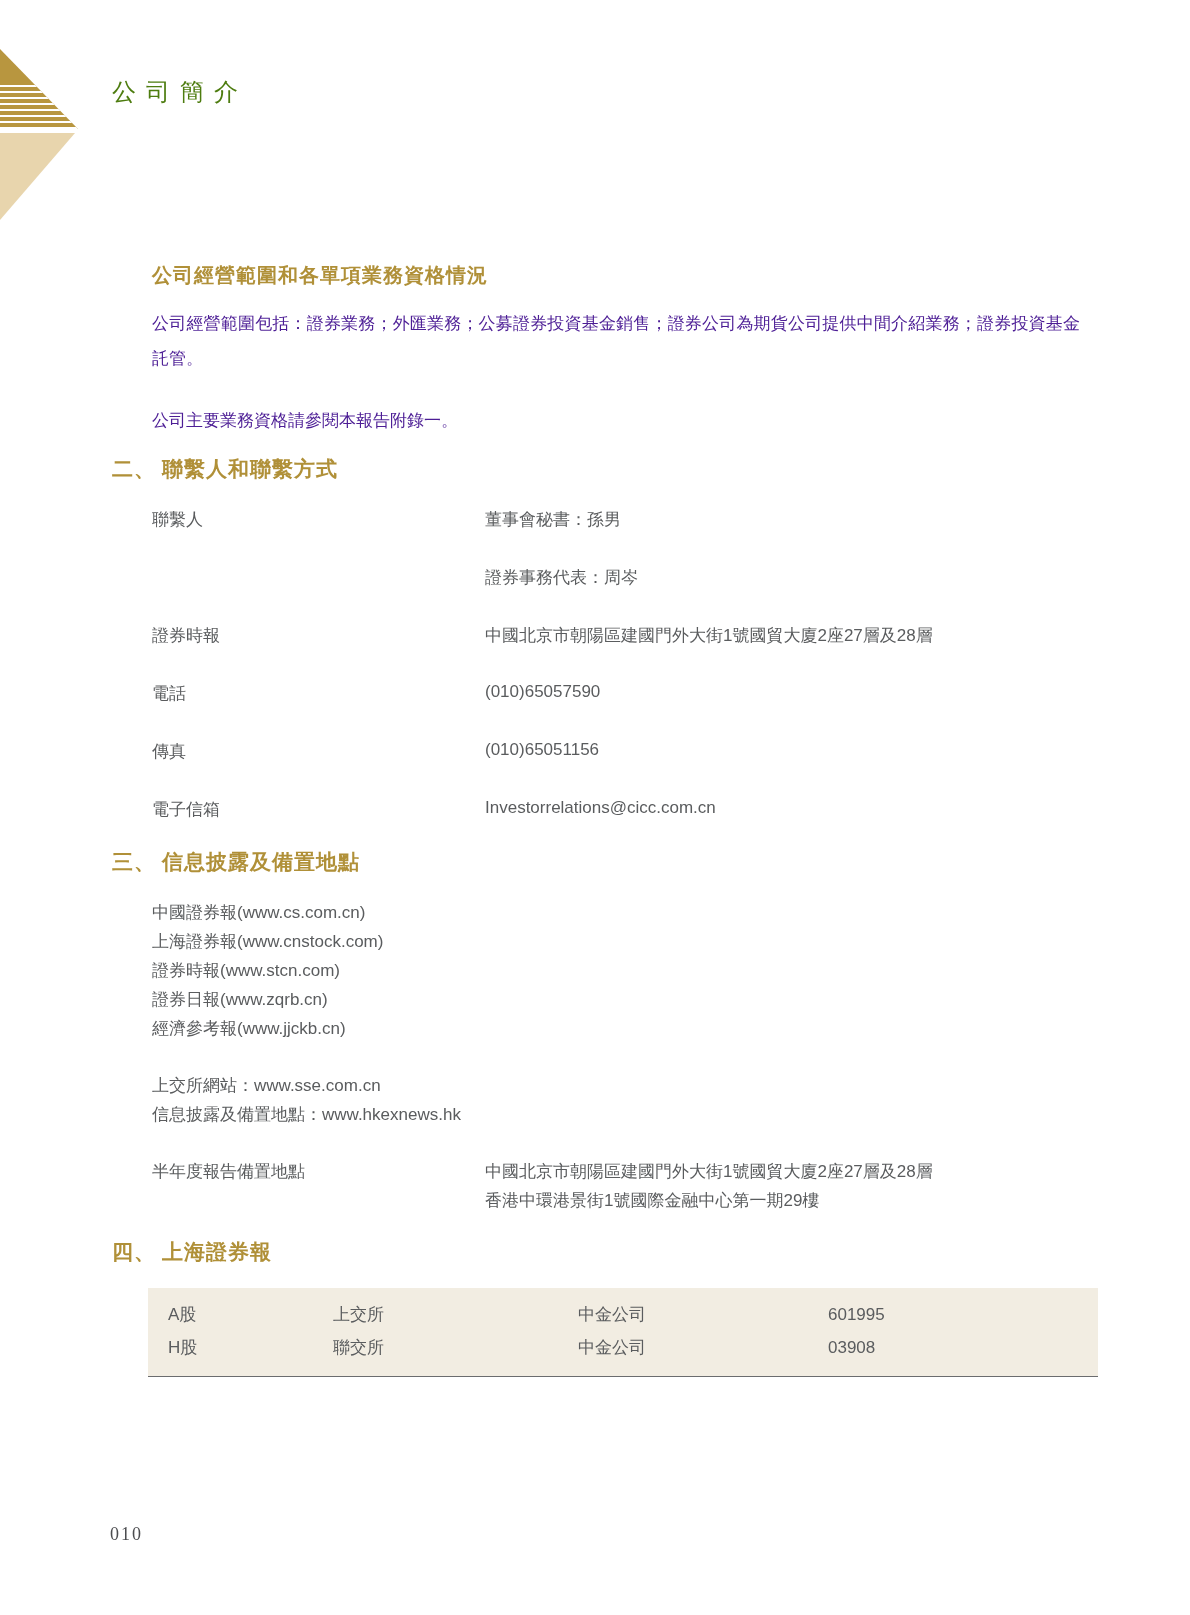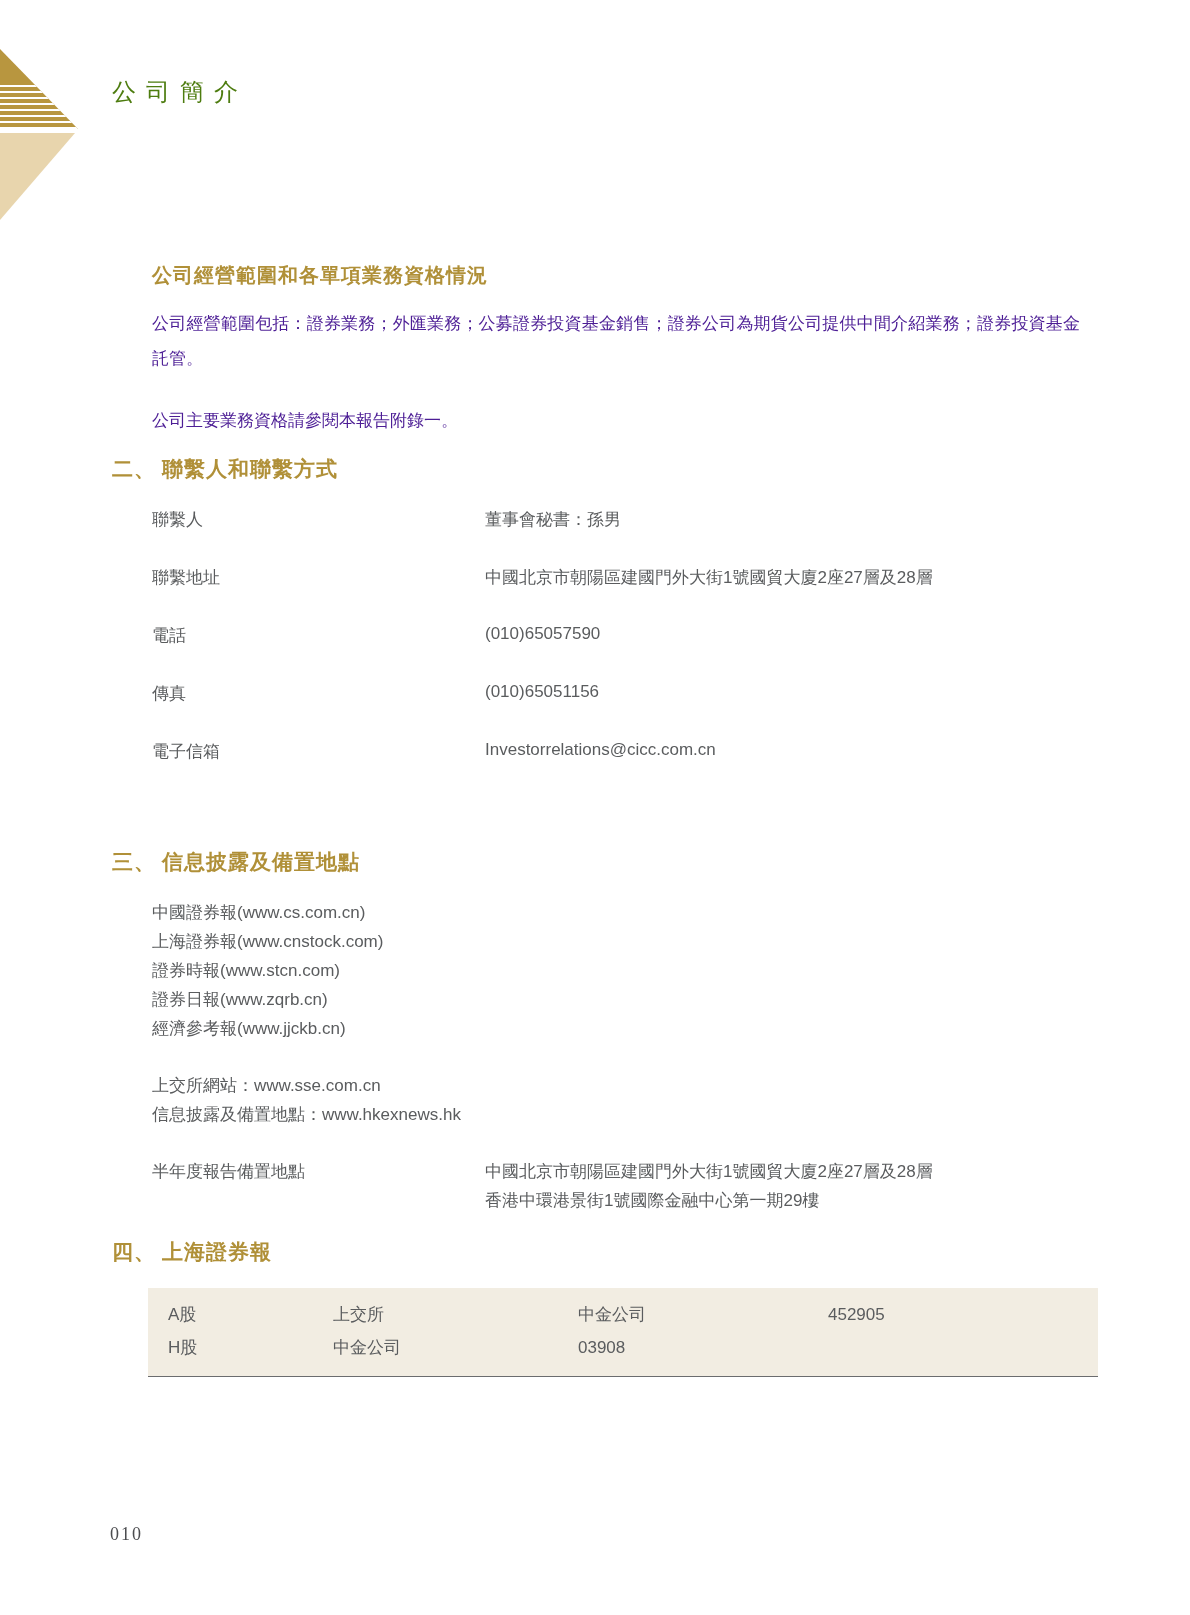--- a/index.html
+++ b/index.html
@@ -92,21 +92,25 @@
   <p class="body-text s1-p2">公司主要業務資格請參閱本報告附錄一。</p>
 
   <h2 class="gold-h s2-title"><span class="num">二、</span><span>聯繫人和聯繫方式</span></h2>
 
   <div class="contact-rows">
     <div class="c-row">
       <div class="c-label">聯繫人</div>
       <div class="c-value">董事會秘書：孫男</div>
     </div>
     <div class="c-row">
-      <div class="c-label">聯繫地址</div>
+      <div class="c-label"></div>
+      <div class="c-value">證券事務代表：周岑</div>
+    </div>
+    <div class="c-row">
+      <div class="c-label">證券時報</div>
       <div class="c-value">中國北京市朝陽區建國門外大街1號國貿大廈2座27層及28層</div>
     </div>
     <div class="c-row">
       <div class="c-label">電話</div>
       <div class="c-value">(010)65057590</div>
     </div>
     <div class="c-row">
       <div class="c-label">傳真</div>
       <div class="c-value">(010)65051156</div>
     </div>
@@ -144,24 +148,25 @@
   </div>
 
   <h2 class="gold-h s4-title"><span class="num">四、</span><span>上海證券報</span></h2>
 
   <div class="stock-table">
     <div class="t-body">
       <div class="t-grid">
         <div class="cell">A股</div>
         <div class="cell">上交所</div>
         <div class="cell">中金公司</div>
-        <div class="cell">452905</div>
+        <div class="cell">601995</div>
       </div>
       <div class="t-grid">
         <div class="cell">H股</div>
+        <div class="cell">聯交所</div>
         <div class="cell">中金公司</div>
         <div class="cell">03908</div>
       </div>
     </div>
   </div>
 
   <p class="page-number">010</p>
 
 </div>
 

